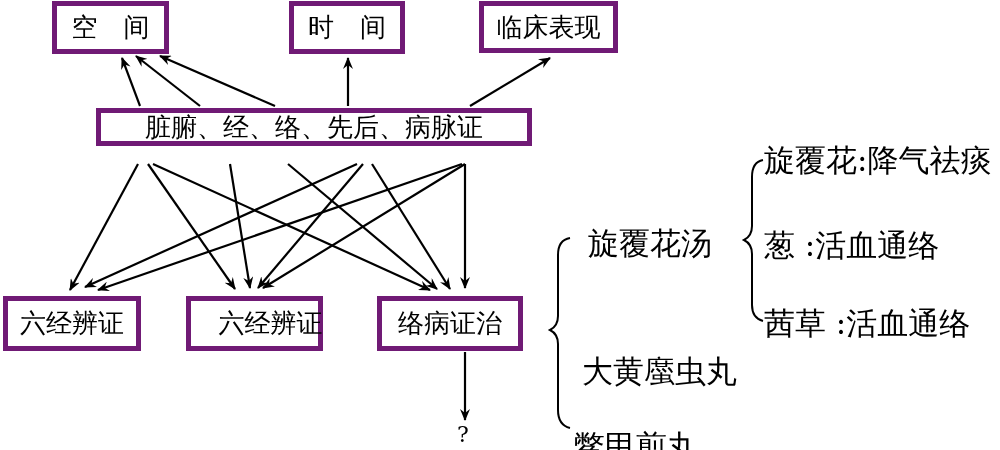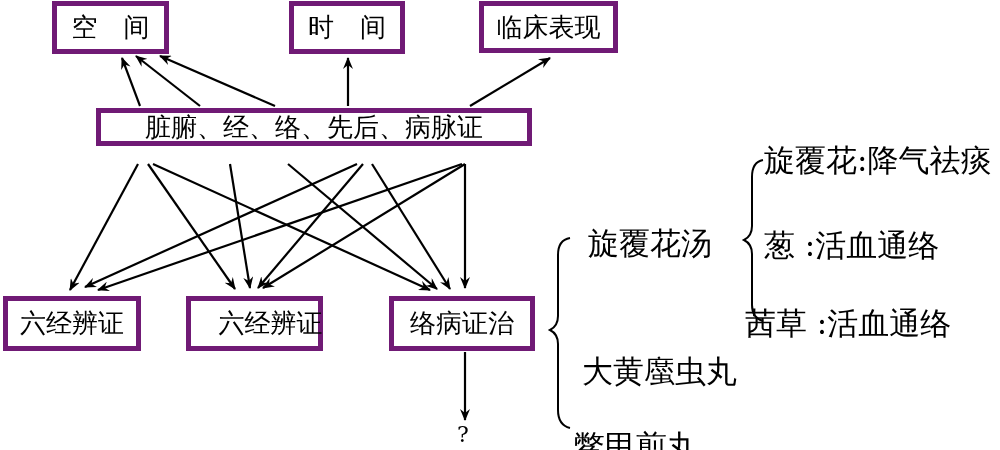--- a/index.html
+++ b/index.html
@@ -55,25 +55,25 @@
 </div>
 <div class="box" style="left:96px;top:108px;width:436px;height:38px;">
   <span>脏腑、经、络、先后、病脉证</span>
 </div>
 <div class="box" style="left:3px;top:296px;width:138px;height:55px;">
   <span>六经辨证</span>
 </div>
 <div class="box" style="left:186px;top:296px;width:137px;height:55px;padding-left:32px;">
   <span>六经辨证</span>
 </div>
-<div class="box" style="left:377px;top:296px;width:146px;height:55px;margin-left:12px;">
+<div class="box" style="left:377px;top:296px;width:146px;height:55px;">
   <span>络病证治</span>
 </div>
 
 <div class="txt" style="left:457px;top:424px;font-size:22px;">?</div>
 
 <div class="txt" style="left:588px;top:228px;">旋覆花汤</div>
 <div class="txt" style="left:582px;top:356px;">大黄䗪虫丸</div>
 <div class="txt" style="left:574px;top:431px;">鳖甲煎丸</div>
 
 <div class="txt" style="left:764px;top:145px;">旋覆花:降气祛痰</div>
 <div class="txt" style="left:764px;top:230px;">葱 :活血通络</div>
-<div class="txt" style="left:745px;top:308px;">茜草 :活血通络</div>
+<div class="txt" style="left:764px;top:308px;">茜草 :活血通络</div>
 
 </body></html>

